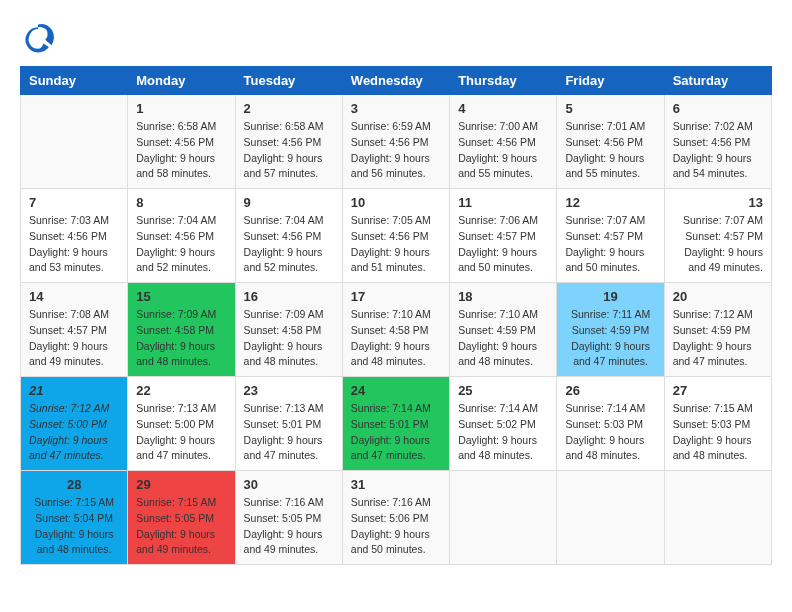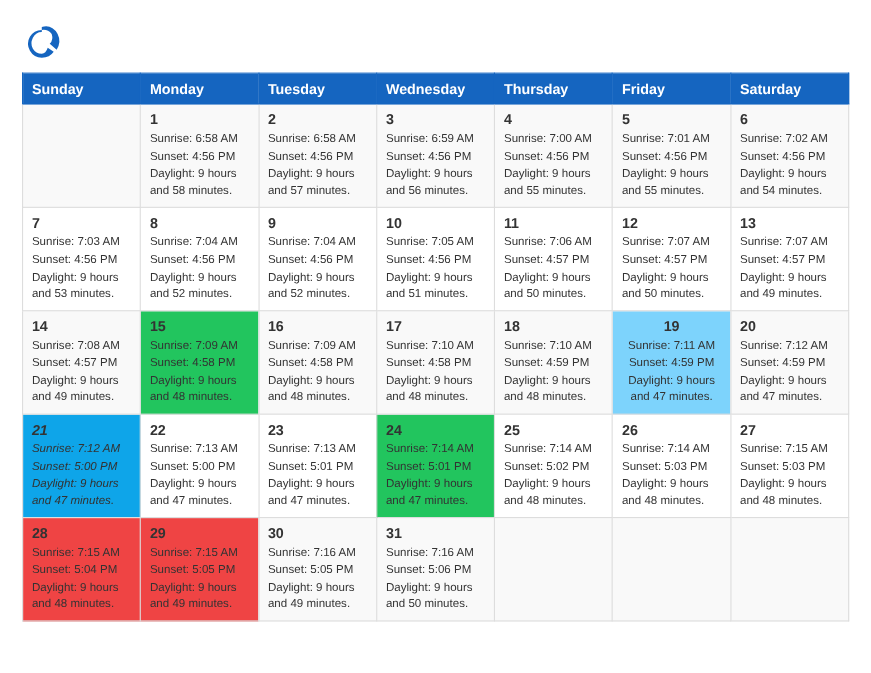--- a/index.html
+++ b/index.html
@@ -209,21 +209,21 @@
 Daylight: 9 hours
 and 50 minutes.</div>
         </td>
         <td style="background: rgb(255, 255, 255);">
           <span class="day-num">12</span>
           <div class="info" style="white-space: pre-line;">Sunrise: 7:07 AM
 Sunset: 4:57 PM
 Daylight: 9 hours
 and 50 minutes.</div>
         </td>
-        <td style="background: rgb(255, 255, 255);">
+        <td style="background: rgb(255, 255, 255); text-align: right;">
           <span class="day-num">13</span>
           <div class="info" style="white-space: pre-line;">Sunrise: 7:07 AM
 Sunset: 4:57 PM
 Daylight: 9 hours
 and 49 minutes.</div>
         </td>
       </tr>
       <tr style="background: rgb(249, 249, 249);">
         <td style="background: rgb(249, 249, 249);">
           <span class="day-num">14</span>
@@ -320,21 +320,21 @@
         </td>
         <td style="background: rgb(255, 255, 255);">
           <span class="day-num">27</span>
           <div class="info" style="white-space: pre-line;">Sunrise: 7:15 AM
 Sunset: 5:03 PM
 Daylight: 9 hours
 and 48 minutes.</div>
         </td>
       </tr>
       <tr style="background: rgb(249, 249, 249);">
-        <td style="background: #ef4444;">
+        <td style="background: #0ea5e9; text-align: center;">
           <span class="day-num">28</span>
           <div class="info" style="white-space: pre-line;">Sunrise: 7:15 AM
 Sunset: 5:04 PM
 Daylight: 9 hours
 and 48 minutes.</div>
         </td>
         <td style="background: #ef4444;">
           <span class="day-num">29</span>
           <div class="info" style="white-space: pre-line;">Sunrise: 7:15 AM
 Sunset: 5:05 PM

